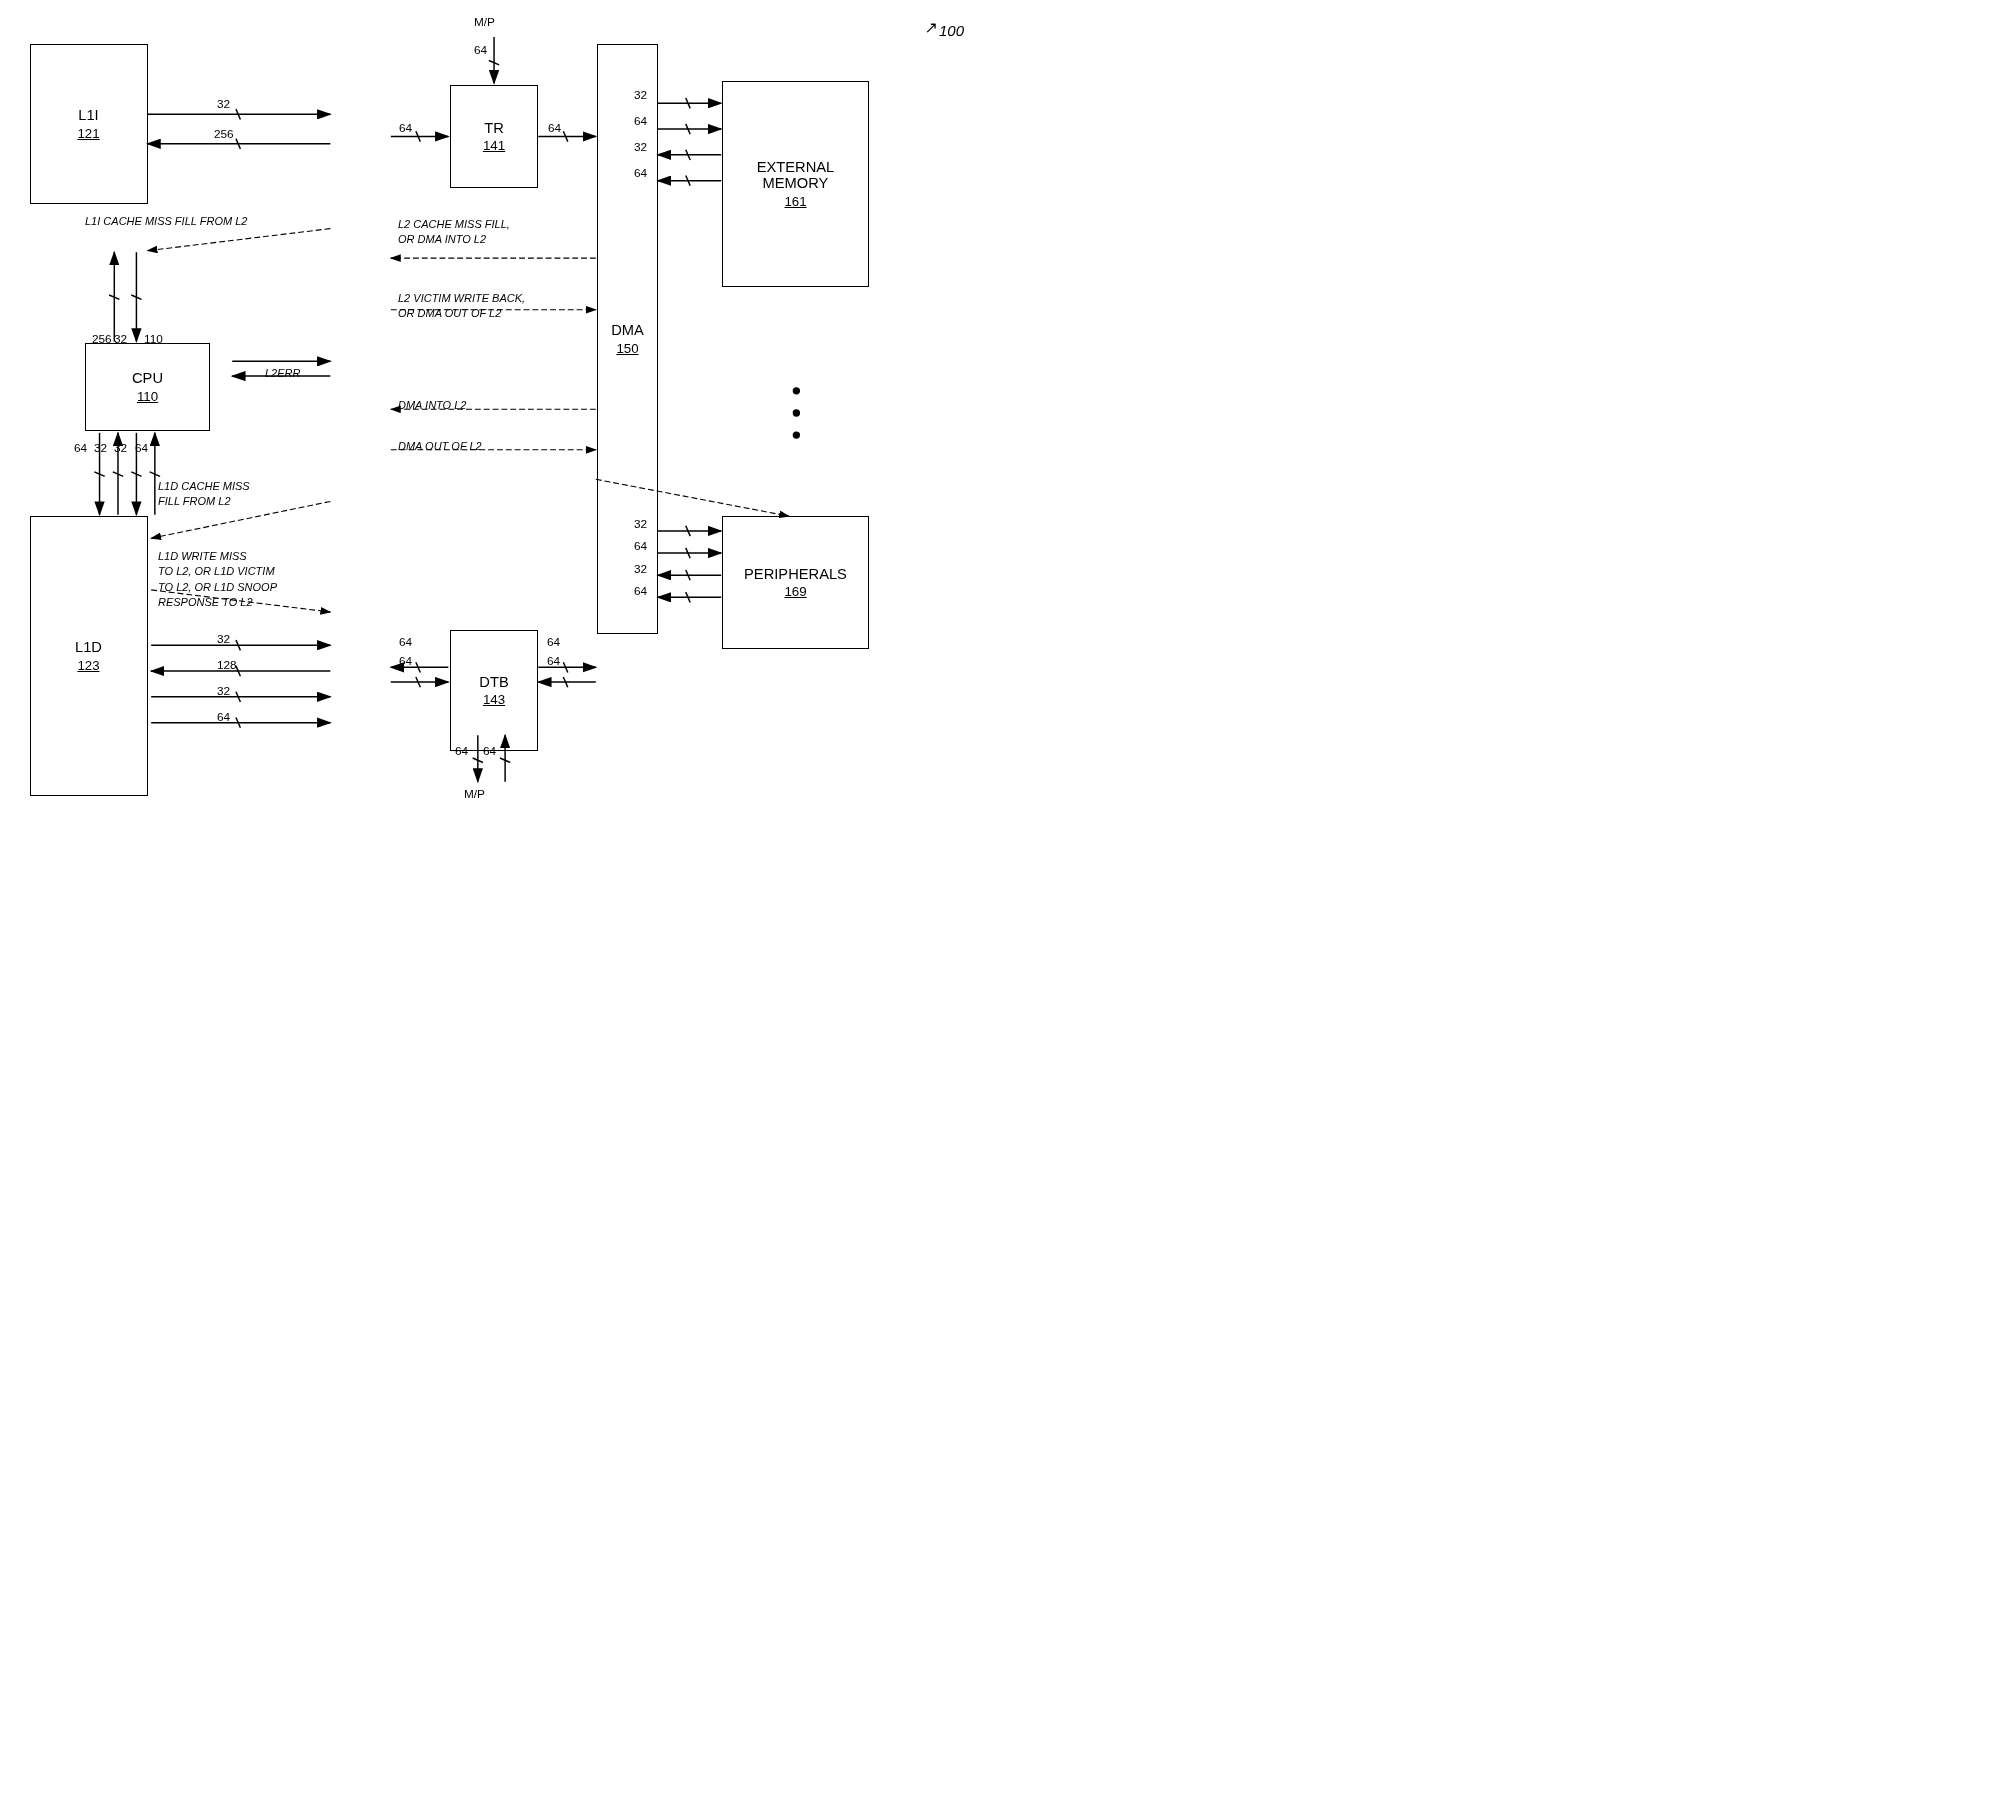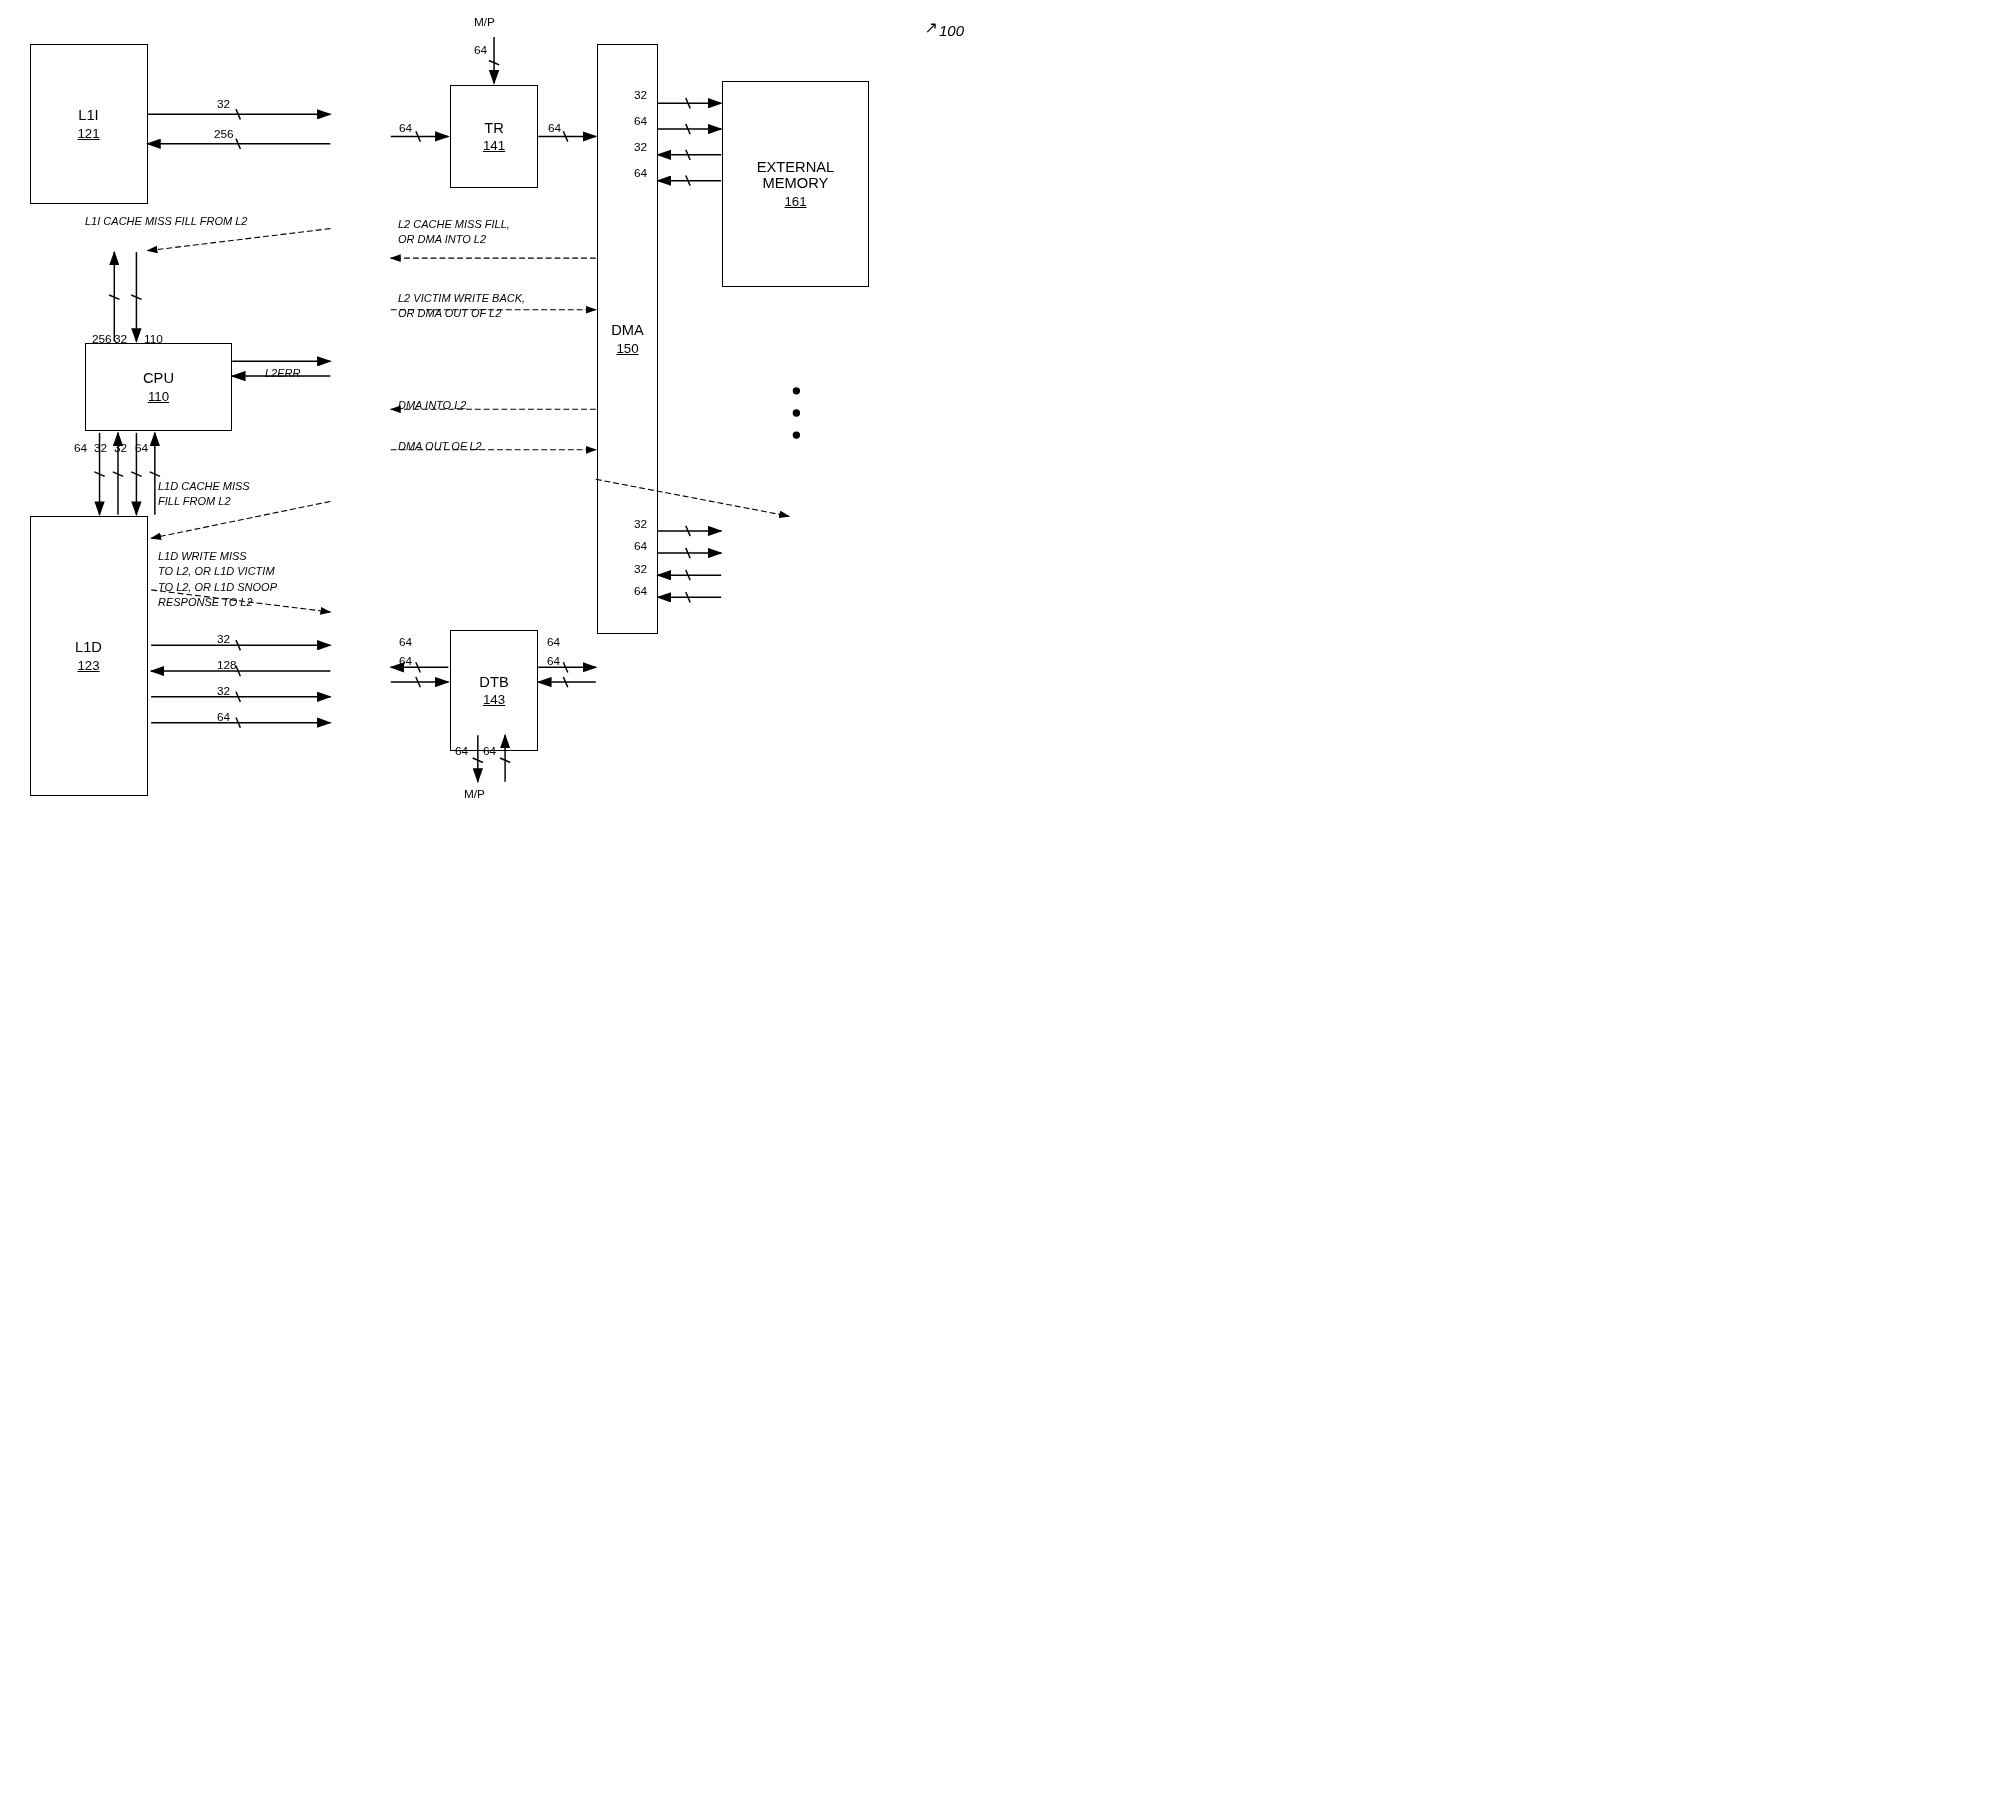--- a/index.html
+++ b/index.html
@@ -79,41 +79,45 @@
   <div class="box" style="left:450px; top:85px; width:88px; height:103px;">
     <div class="label">TR</div>
     <div class="number">141</div>
   </div>
 
   <div class="box" style="left:597px; top:44px; width:61px; height:590px;">
     <div class="label">DMA</div>
     <div class="number">150</div>
   </div>
 
-  <div class="box" style="left:85px; top:343px; width:147px; height:88px;">
+  <div class="box" style="left:85px; top:343px; width:125px; height:88px;">
     <div class="label">CPU</div>
     <div class="number">110</div>
   </div>
 
   <div class="box" style="left:29.5px; top:516px; width:118px; height:280px;">
     <div class="label">L1D</div>
     <div class="number">123</div>
   </div>
 
   <div class="box" style="left:450px; top:630px; width:88px; height:121px;">
     <div class="label">DTB</div>
     <div class="number">143</div>
   </div>
 
   <div class="box" style="left:722px; top:81px; width:147px; height:206px; text-align:center;">
     <div class="label" style="white-space:pre-line; text-align:center;">EXTERNAL
 MEMORY</div>
     <div class="number">161</div>
   </div>
 
+  <div class="box" style="left:722px; top:516px; width:147px; height:133px; text-align:center;">
+    <div class="label">PERIPHERALS</div>
+    <div class="number">169</div>
+  </div>
 
   <svg class="arrows" viewBox="0 0 1367 1230" width="1008" height="907">
     <defs>
       <marker id="arrowhead" markerWidth="10" markerHeight="7" refX="9" refY="3.5" orient="auto">
         <polygon points="0 0, 10 3.5, 0 7" fill="#000"></polygon>
       </marker>
       <marker id="arrowhead-rev" markerWidth="10" markerHeight="7" refX="1" refY="3.5" orient="auto">
         <polygon points="10 0, 0 3.5, 10 7" fill="#000"></polygon>
       </marker>
       <marker id="arrowhead-both" markerWidth="10" markerHeight="7" refX="9" refY="3.5" orient="auto">

